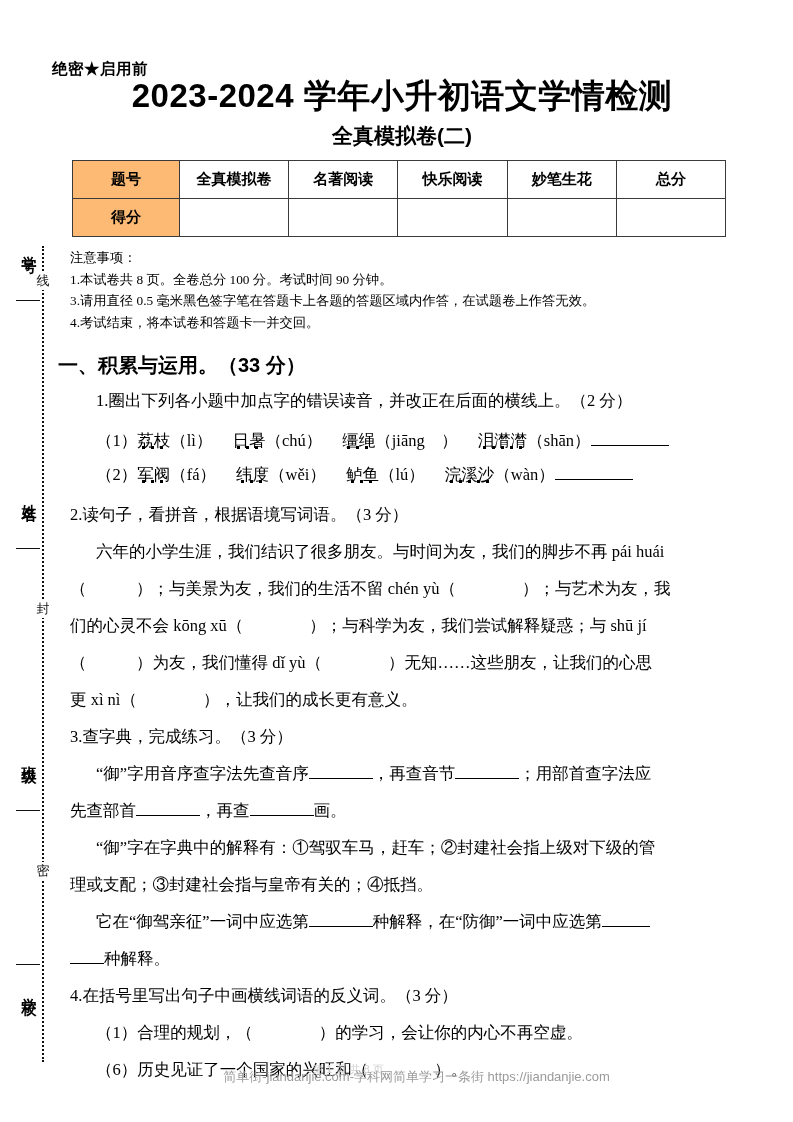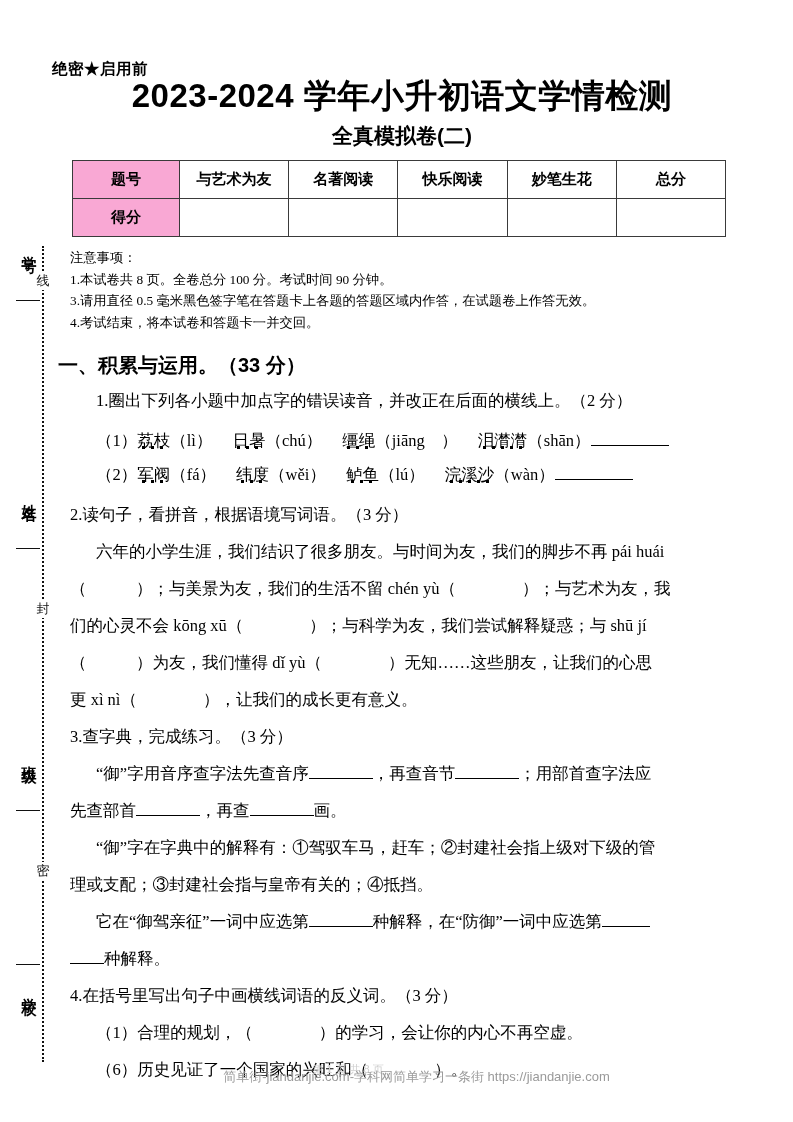--- a/index.html
+++ b/index.html
@@ -118,21 +118,21 @@
     border: 1px solid #3a3a3a;
     height: 37px;
     text-align: center;
     vertical-align: middle;
     font-size: 15px;
     font-family: "Liberation Sans", sans-serif;
     font-weight: 600;
     padding: 0;
   }
   .score-table td.head {
-    background: #f9a8d4;
+    background: #fdba74;
     width: 106px;
   }
 
   
   .notes {
     position: absolute;
     left: 70px;
     top: 247px;
     width: 676px;
     font-size: 13.3px;
@@ -225,21 +225,21 @@
   </div>
 
   <div class="secret">绝密★启用前</div>
   <div class="title">2023-2024 学年小升初语文学情检测</div>
   <div class="subtitle">全真模拟卷(二)</div>
 
   <table class="score-table">
     <tbody>
       <tr>
         <td class="head">题号</td>
-        <td>与艺术为友</td>
+        <td>全真模拟卷</td>
         <td>名著阅读</td>
         <td>快乐阅读</td>
         <td>妙笔生花</td>
         <td>总分</td>
       </tr>
       <tr>
         <td class="head">得分</td>
         <td></td>
         <td></td>
         <td></td>

